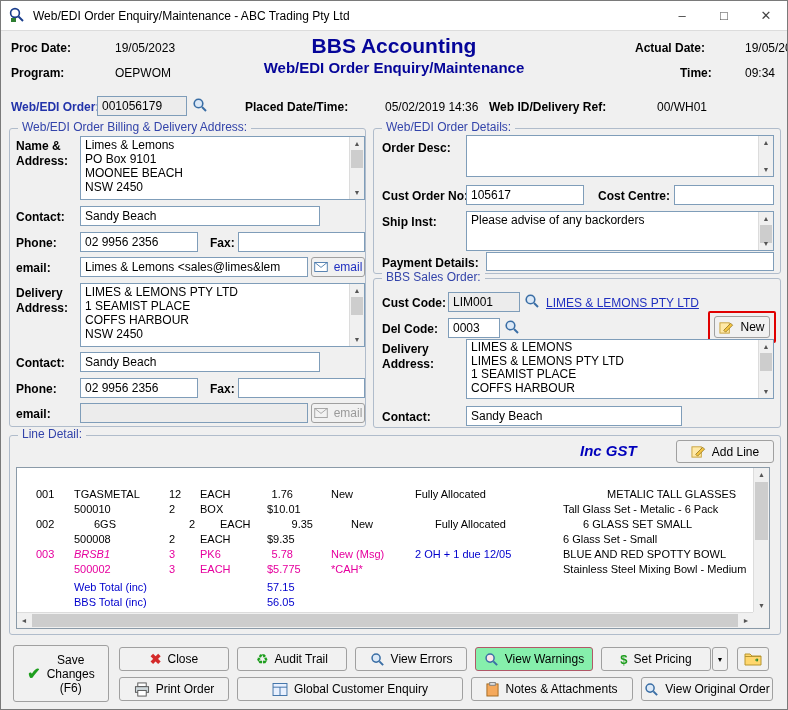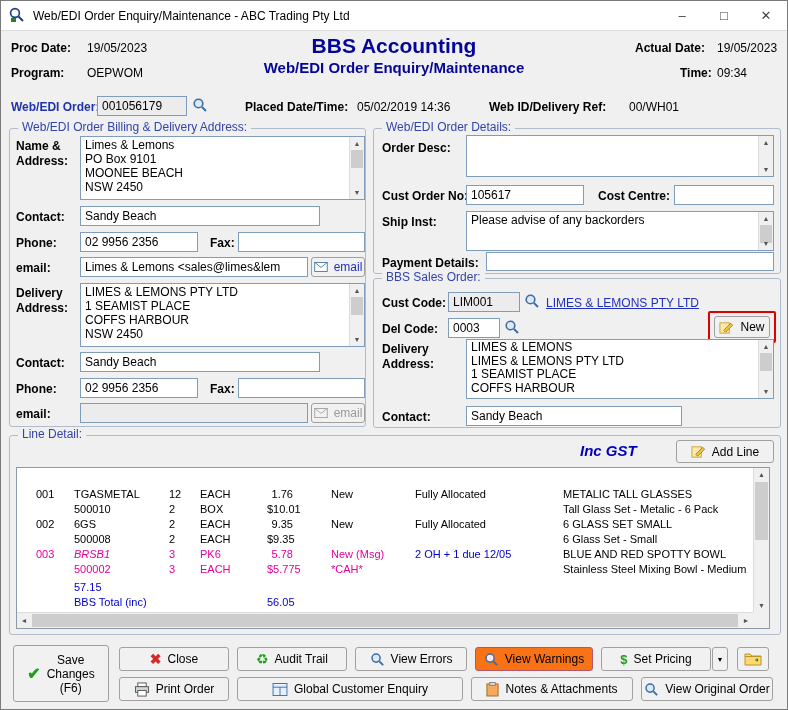--- a/index.html
+++ b/index.html
@@ -7,21 +7,21 @@
   body { font-family:"Liberation Sans", sans-serif; font-size:12px; background:#fff; color:#000; }
   .window { position:absolute; left:0; top:0; width:788px; height:710px; background:#f0f0f0; border:1px solid #7a7a7a; overflow:hidden; }
 
   
   .titlebar { position:absolute; left:0; top:0; right:0; height:30px; background:#ffffff; border-bottom:1px solid #dcdcdc; display:flex; align-items:center; padding-left:8px; }
   .title-text { margin-left:7px; font-size:12px; }
   .win-controls { margin-left:auto; display:flex; height:100%; }
   .win-btn { width:42px; display:flex; align-items:center; justify-content:center; font-size:13px; color:#444; cursor:default; }
 
   .lbl { position:absolute; font-weight:bold; font-size:12px; white-space:nowrap; }
-  .val { position:absolute; font-size:12px; white-space:nowrap; }
+  .val { position:absolute; font-size:12px; white-space:nowrap;margin-left:28px; }
   .pre { white-space:pre-line; line-height:15px; }
   .navy { color:#2233aa; }
   .big-title { position:absolute; left:0; right:0; text-align:center; color:#050599; font-weight:bold; }
 
   .input { position:absolute; background:#fff; border:1px solid #7f9db9; font-family:"Liberation Sans", sans-serif; font-size:12px; padding:1px 4px; height:20px; }
   .input.ro { background:#ececec; }
 
   .group { position:absolute; border:1px solid #b0bccb; border-radius:3px; }
   .legend { position:absolute; top:-9px; left:8px; background:#f0f0f0; padding:0 4px; font-size:12px; color:#3344aa; white-space:nowrap; }
 
@@ -34,21 +34,21 @@
   .sb-thumb { position:absolute; left:1px; right:1px; top:13px; height:18px; background:#cdcdcd; }
 
   .search-btn { position:absolute; width:22px; height:20px; display:flex; align-items:center; justify-content:center; background:transparent; border:none; cursor:pointer; }
 
   .link { position:absolute; color:#2030c0; text-decoration:underline; font-size:12px; white-space:nowrap; cursor:pointer; }
 
   .btn { position:absolute; display:flex; align-items:center; justify-content:center; gap:6px; background:#f1f1f1; border:1px solid #a0a0a0; border-radius:3px; font-family:"Liberation Sans", sans-serif; font-size:12px; cursor:pointer; }
   .btn .ic { display:flex; align-items:center; }
   .mini-lbl { color:#2030c0; }
   .btn.disabled .mini-lbl { color:#9a9a9a; }
-  .warn { background:#f97316; border-color:#b05868; }
+  .warn { background:#86efac; border-color:#b05868; }
   .annotation { position:absolute; border:2px solid #e00000; border-radius:2px; pointer-events:none; }
 
   .inc-gst { position:absolute; font-size:15px; font-weight:bold; font-style:italic; color:#0000bb; }
 
   
   .table { position:absolute; background:#fff; border:1px solid #8a9aa8; }
   .thead { display:flex; height:19px; background:#f0f0f0; border-bottom:1px solid #a8a8a8; }
   .thcell { font-size:11px; padding:3px 3px 0 3px; border-right:1px solid #c8c8c8; white-space:nowrap; overflow:hidden; }
   .tbody { position:absolute; left:0; top:19px; right:16px; bottom:16px; overflow:hidden; }
   .trow { display:flex; height:15px; }
@@ -281,35 +281,35 @@
     <div class="table" style="left:6px;top:31px;width:754px;height:162px">
       <div class="tbody">
           <div class="trow">
             <div class="tcell c-ln" style="color: rgb(0, 0, 0);">001</div>
             <div class="tcell c-item" style="color: rgb(0, 0, 0);">TGASMETAL</div>
             <div class="tcell c-qty" style="color: rgb(0, 0, 0);">12</div>
             <div class="tcell c-uom" style="color: rgb(0, 0, 0);">EACH</div>
             <div class="tcell c-price" style="color: rgb(0, 0, 0);">1.76</div>
             <div class="tcell c-status" style="color: rgb(0, 0, 0);">New</div>
             <div class="tcell c-exp" style="color: rgb(0, 0, 0);">Fully Allocated</div>
-            <div class="tcell c-desc" style="color: rgb(0, 0, 0);">METALIC TALL GLASSES</div>
+            <div class="tcell c-desc" style="color: rgb(0, 0, 0); margin-left: 44px;">METALIC TALL GLASSES</div>
           </div>
           <div class="trow">
             <div class="tcell c-ln" style="color: rgb(0, 0, 0);"></div>
             <div class="tcell c-item" style="color: rgb(0, 0, 0);">500010</div>
             <div class="tcell c-qty" style="color: rgb(0, 0, 0);">2</div>
             <div class="tcell c-uom" style="color: rgb(0, 0, 0);">BOX</div>
             <div class="tcell c-price" style="color: rgb(0, 0, 0);">$10.01</div>
             <div class="tcell c-status" style="color: rgb(0, 0, 0);"></div>
             <div class="tcell c-exp" style="color: rgb(0, 0, 0);"></div>
             <div class="tcell c-desc" style="color: rgb(0, 0, 0);">Tall Glass Set - Metalic - 6 Pack</div>
           </div>
           <div class="trow">
             <div class="tcell c-ln" style="color: rgb(0, 0, 0);">002</div>
-            <div class="tcell c-item" style="color: rgb(0, 0, 0);">6GS</div>
+            <div class="tcell c-item" style="color: rgb(0, 0, 0); margin-left: 20px;">6GS</div>
             <div class="tcell c-qty" style="color: rgb(0, 0, 0);">2</div>
             <div class="tcell c-uom" style="color: rgb(0, 0, 0);">EACH</div>
             <div class="tcell c-price" style="color: rgb(0, 0, 0);">9.35</div>
             <div class="tcell c-status" style="color: rgb(0, 0, 0);">New</div>
             <div class="tcell c-exp" style="color: rgb(0, 0, 0);">Fully Allocated</div>
             <div class="tcell c-desc" style="color: rgb(0, 0, 0);">6 GLASS SET SMALL</div>
           </div>
           <div class="trow">
             <div class="tcell c-ln" style="color: rgb(0, 0, 0);"></div>
             <div class="tcell c-item" style="color: rgb(0, 0, 0);">500008</div>
@@ -335,20 +335,21 @@
             <div class="tcell c-item" style="color: rgb(230, 0, 158);">500002</div>
             <div class="tcell c-qty" style="color: rgb(230, 0, 158);">3</div>
             <div class="tcell c-uom" style="color: rgb(230, 0, 158);">EACH</div>
             <div class="tcell c-price" style="color: rgb(230, 0, 158);">$5.775</div>
             <div class="tcell c-status" style="color: rgb(230, 0, 158);">*CAH*</div>
             <div class="tcell c-exp" style="color: rgb(230, 0, 158);"></div>
             <div class="tcell c-desc" style="color: rgb(0, 0, 0);">Stainless Steel Mixing Bowl - Medium</div>
           </div>
           <div class="trow" style="margin-top: 3px;">
             <div class="tcell c-ln"></div>
+            <div class="tcell c-total-label" style="color: rgb(0, 0, 205);">Web Total (inc)</div>
             <div class="tcell c-total-value" style="color: rgb(0, 0, 205);">57.15</div>
           </div>
           <div class="trow">
             <div class="tcell c-ln"></div>
             <div class="tcell c-total-label" style="color: rgb(0, 0, 205);">BBS Total (inc)</div>
             <div class="tcell c-total-value" style="color: rgb(0, 0, 205);">56.05</div>
           </div>
           <div class="trow">
             <div class="tcell c-ln"></div>
             <div class="tcell c-total-label" style="color: rgb(0, 0, 205);">Web Total (ex)</div>

